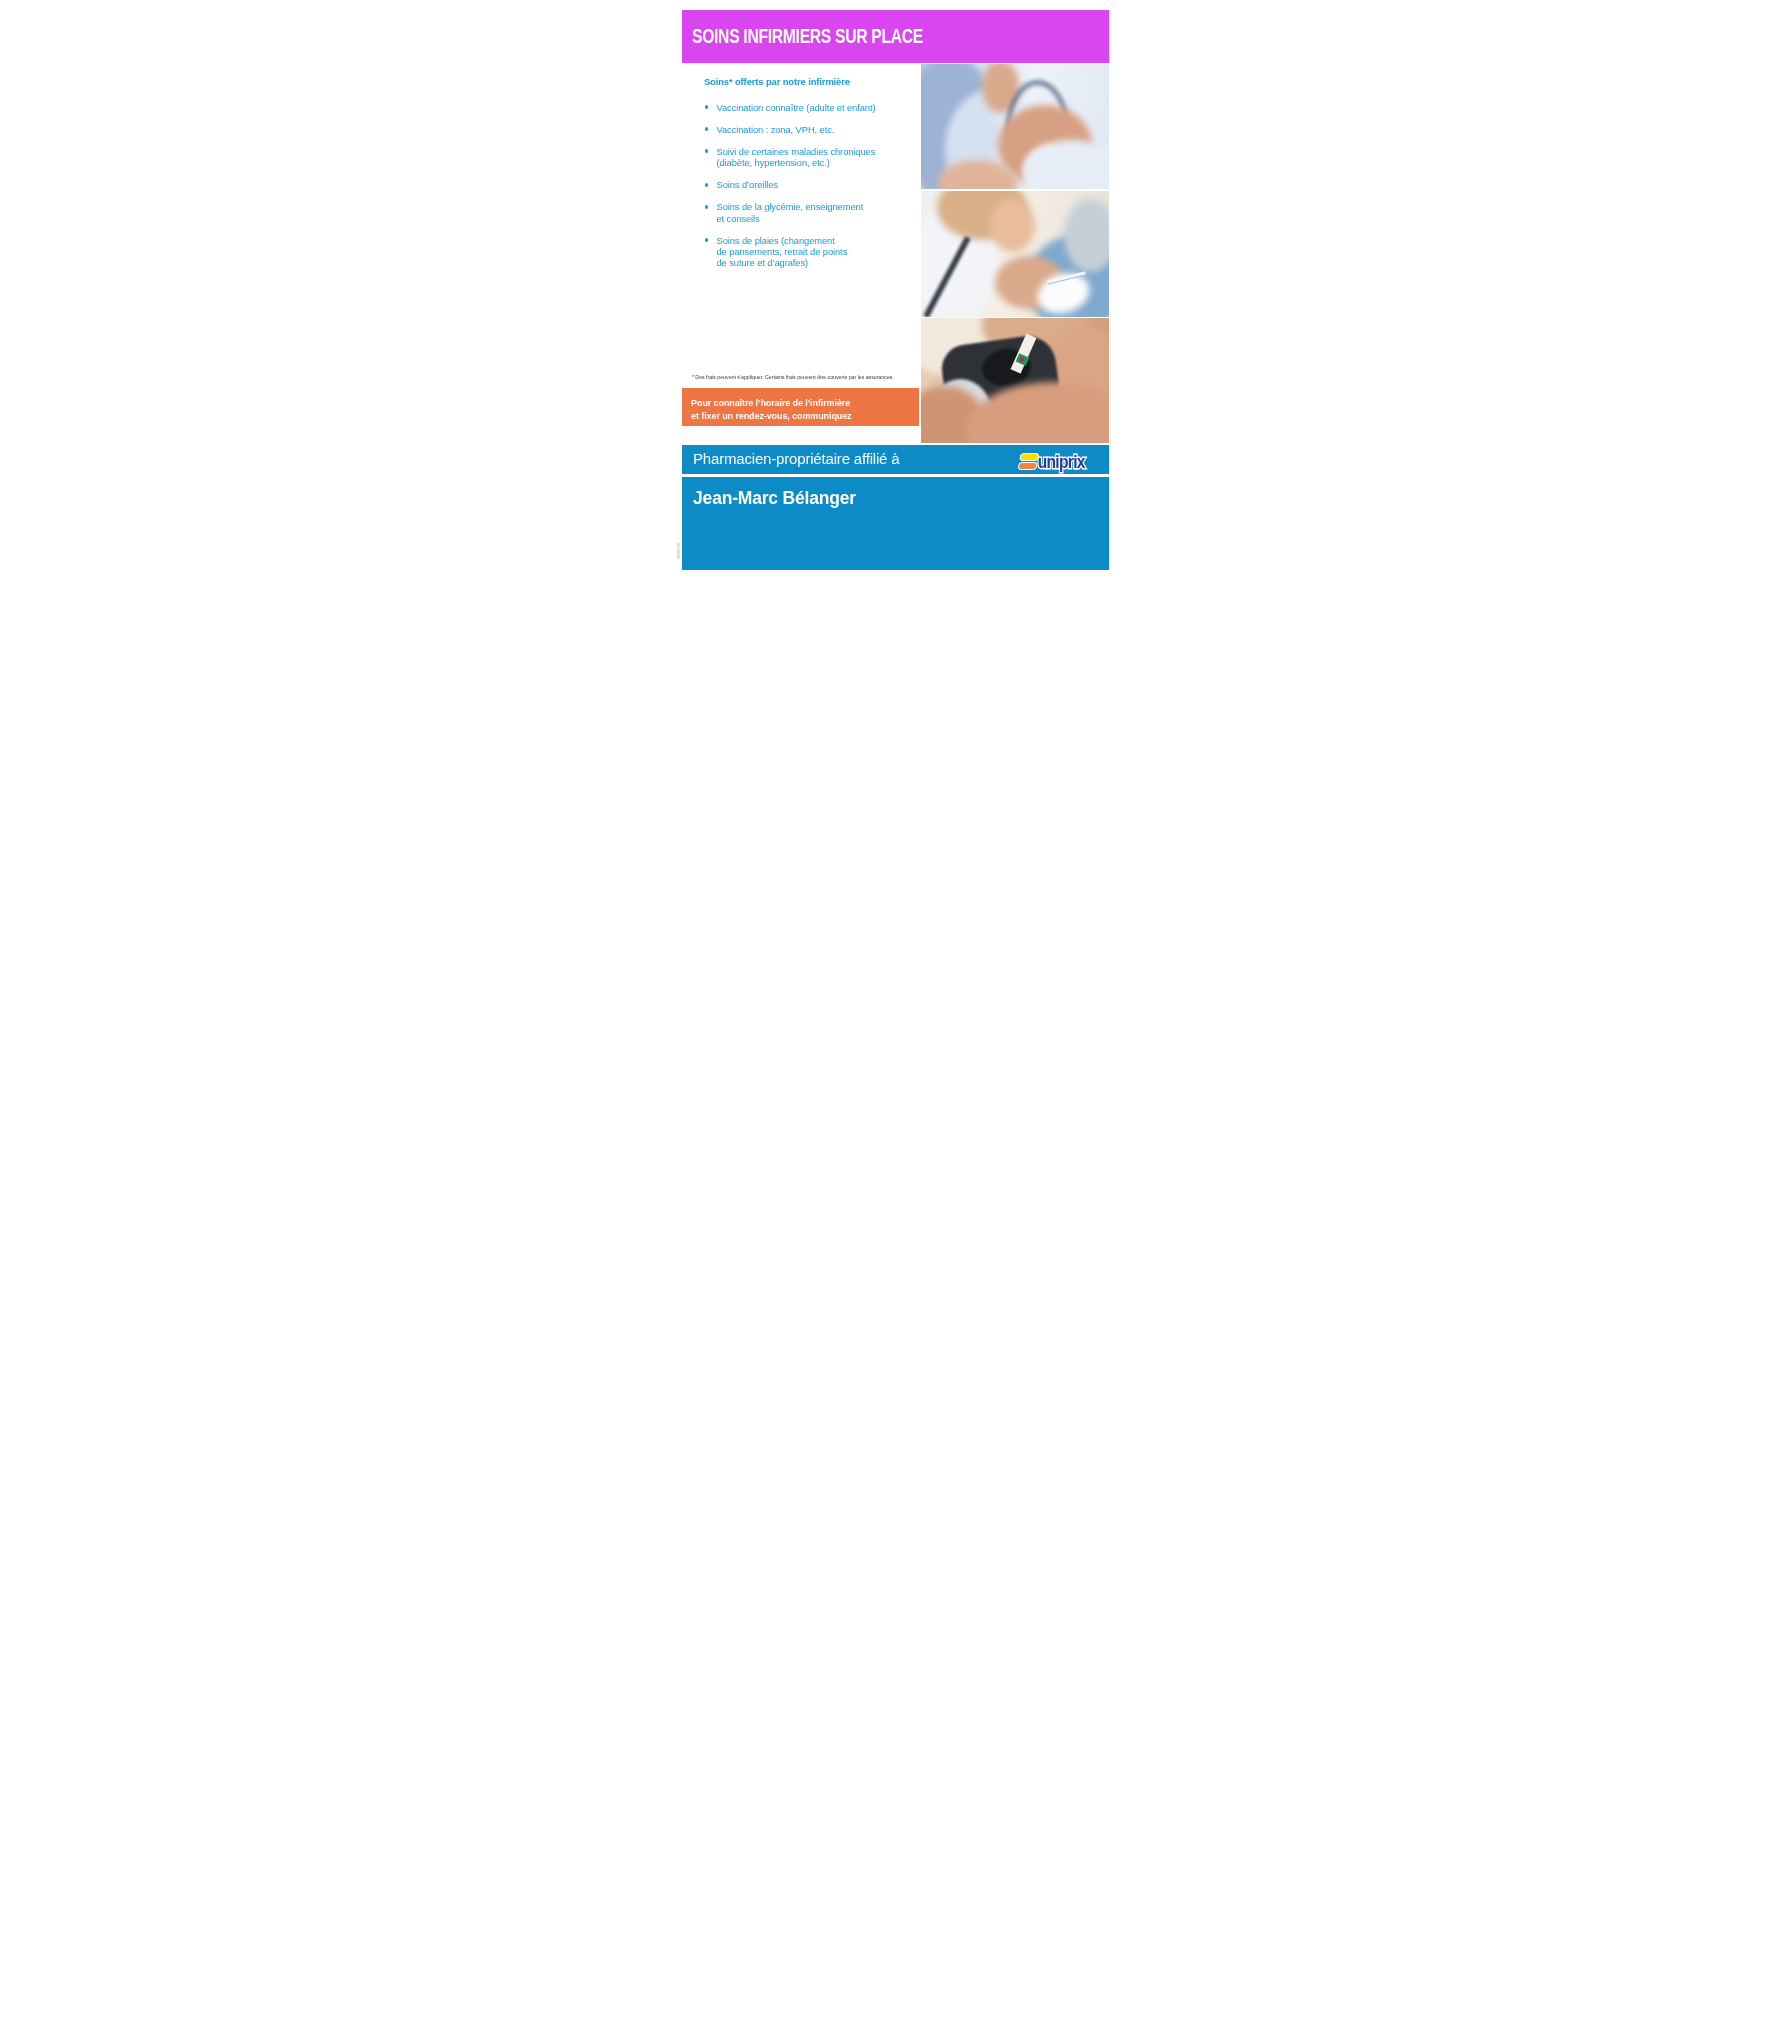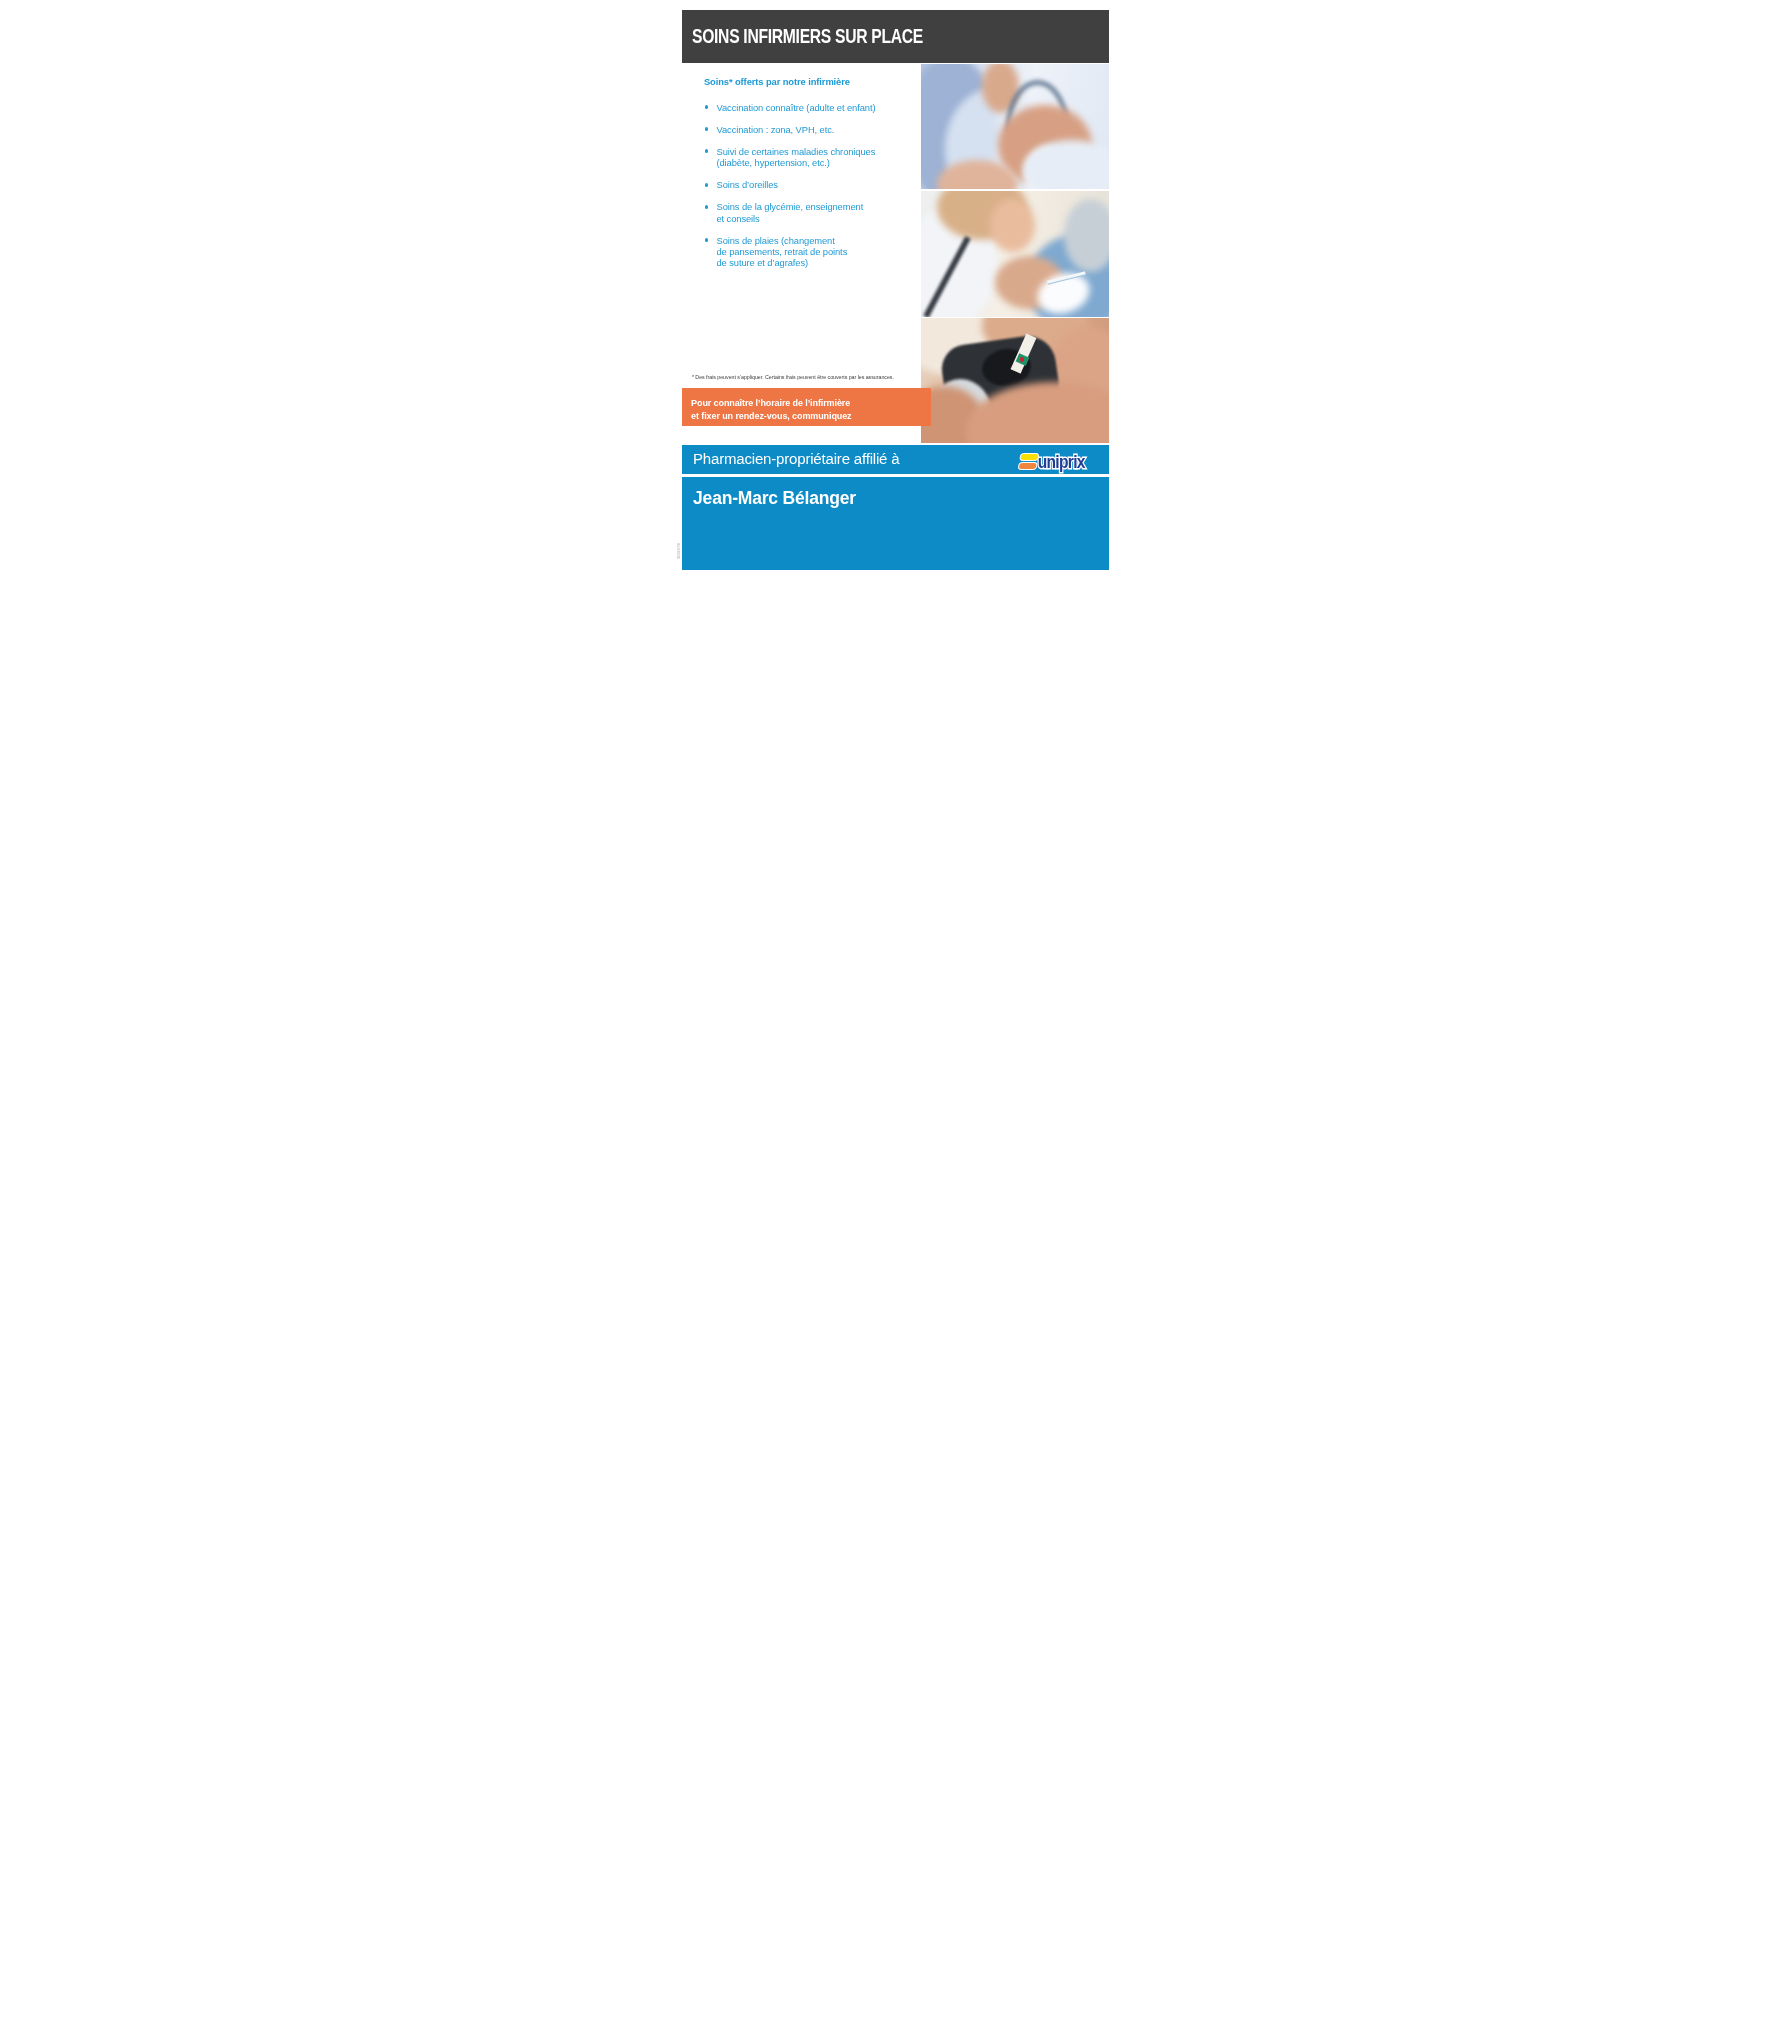--- a/index.html
+++ b/index.html
@@ -3,42 +3,42 @@
 <meta charset="utf-8">
 <style>
   html,body{margin:0;padding:0;background:#ffffff;}
   .page{
     position:relative;width:448px;height:570px;margin:0 auto;background:#ffffff;
     font-family:"Liberation Sans", sans-serif;overflow:hidden;
   }
   .pre{white-space:pre-line;}
 
   
-  .header-bar{position:absolute;left:10.2px;top:10.2px;width:427px;height:53px;background:#404040;}
+  .header-bar{position:absolute;left:10.2px;top:10.2px;width:427px;height:53px;background:#d946ef;}
   .header-title{
     position:absolute;left:10.2px;top:14.7px;color:#ffffff;font-size:20.4px;font-weight:bold;
     letter-spacing:-0.4px;white-space:nowrap;transform:scaleX(0.77);transform-origin:left center;
   }
 
   
   .left-col{position:absolute;left:20.4px;top:76px;width:228px;margin-left:12px;}
   .services-heading{margin:0 0 14.7px 0;font-size:9.4px;font-weight:bold;color:#1b99d4;letter-spacing:-0.1px;}
   .services-list{list-style:none;margin:0;padding:0;}
   .services-list li{
     position:relative;padding-left:12.6px;margin-bottom:10.6px;
     font-size:9.4px;line-height:11.4px;color:#1f9ad4;letter-spacing:-0.1px;
   }
   .services-list li::before{
     content:"";position:absolute;left:1.2px;top:3.7px;width:3.3px;height:4.1px;border-radius:50%;background:#1f9ad4;
   }
 
   .footnote{position:absolute;left:20.4px;top:374px;width:228px;font-size:5.3px;color:#3c3c3c;letter-spacing:-0.04px;}
 
   
-  .cta-box{position:absolute;left:10.2px;top:388px;width:237px;height:38px;background:#ee7645;padding-left:12px;}
+  .cta-box{position:absolute;left:10.2px;top:388px;width:237px;height:38px;background:#ee7645;}
   .cta-text{position:absolute;left:9.4px;top:9px;width:220px;color:#ffffff;font-size:9px;font-weight:bold;line-height:13.4px;letter-spacing:-0.1px;}
 
   
   .photo{position:absolute;left:249px;width:188px;overflow:hidden;background:#e8ecf2;}
   .photo .blob{position:absolute;border-radius:50%;filter:blur(3.7px);}
   .photo-1{top:64px;height:125px;background:linear-gradient(100deg,#b9c7e3 0%,#d9e3f2 28%,#eef2f9 55%,#dfe8f4 100%);}
   .p1-drape{left:-16.3px;top:-8.1px;width:94px;height:147px;background:#9db2d4;}
   .p1-neck{left:61px;top:-4.1px;width:37px;height:53px;background:#d9a98c;}
   .p1-steth{position:absolute;left:85px;top:16.3px;width:53px;height:85px;border:5.3px solid rgba(74,99,128,0.75);
             border-radius:50%;filter:blur(2px);}

